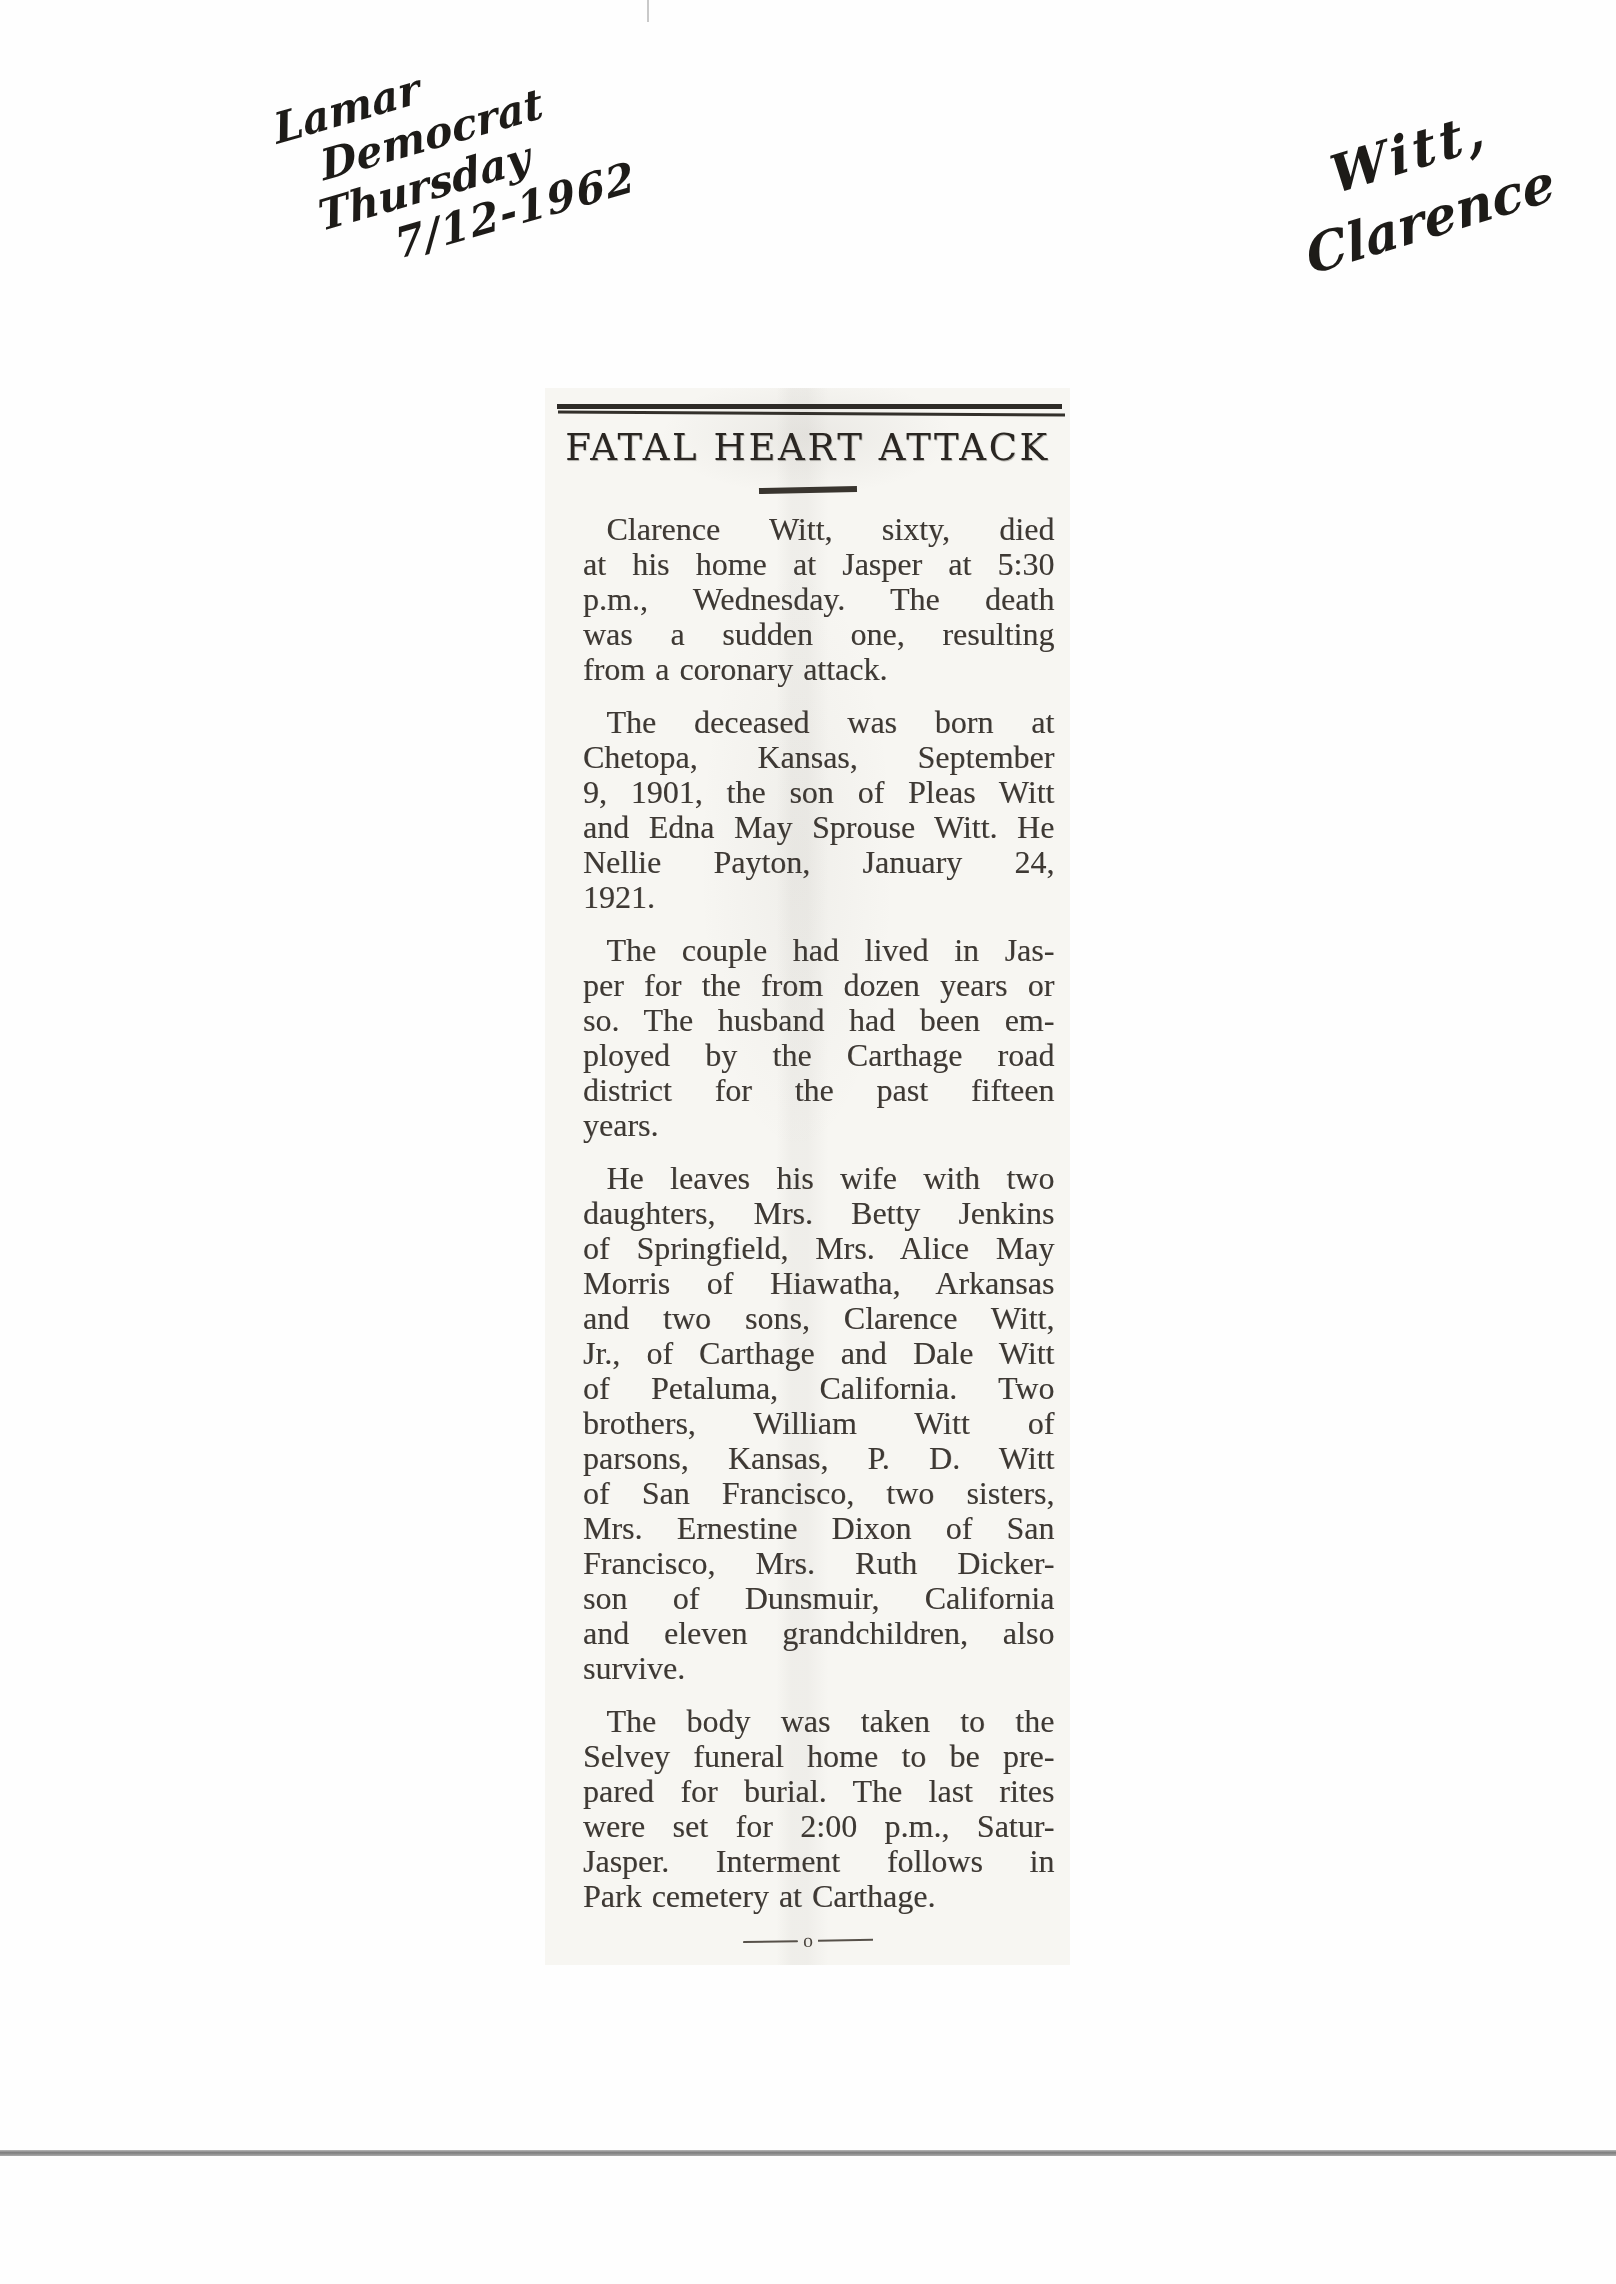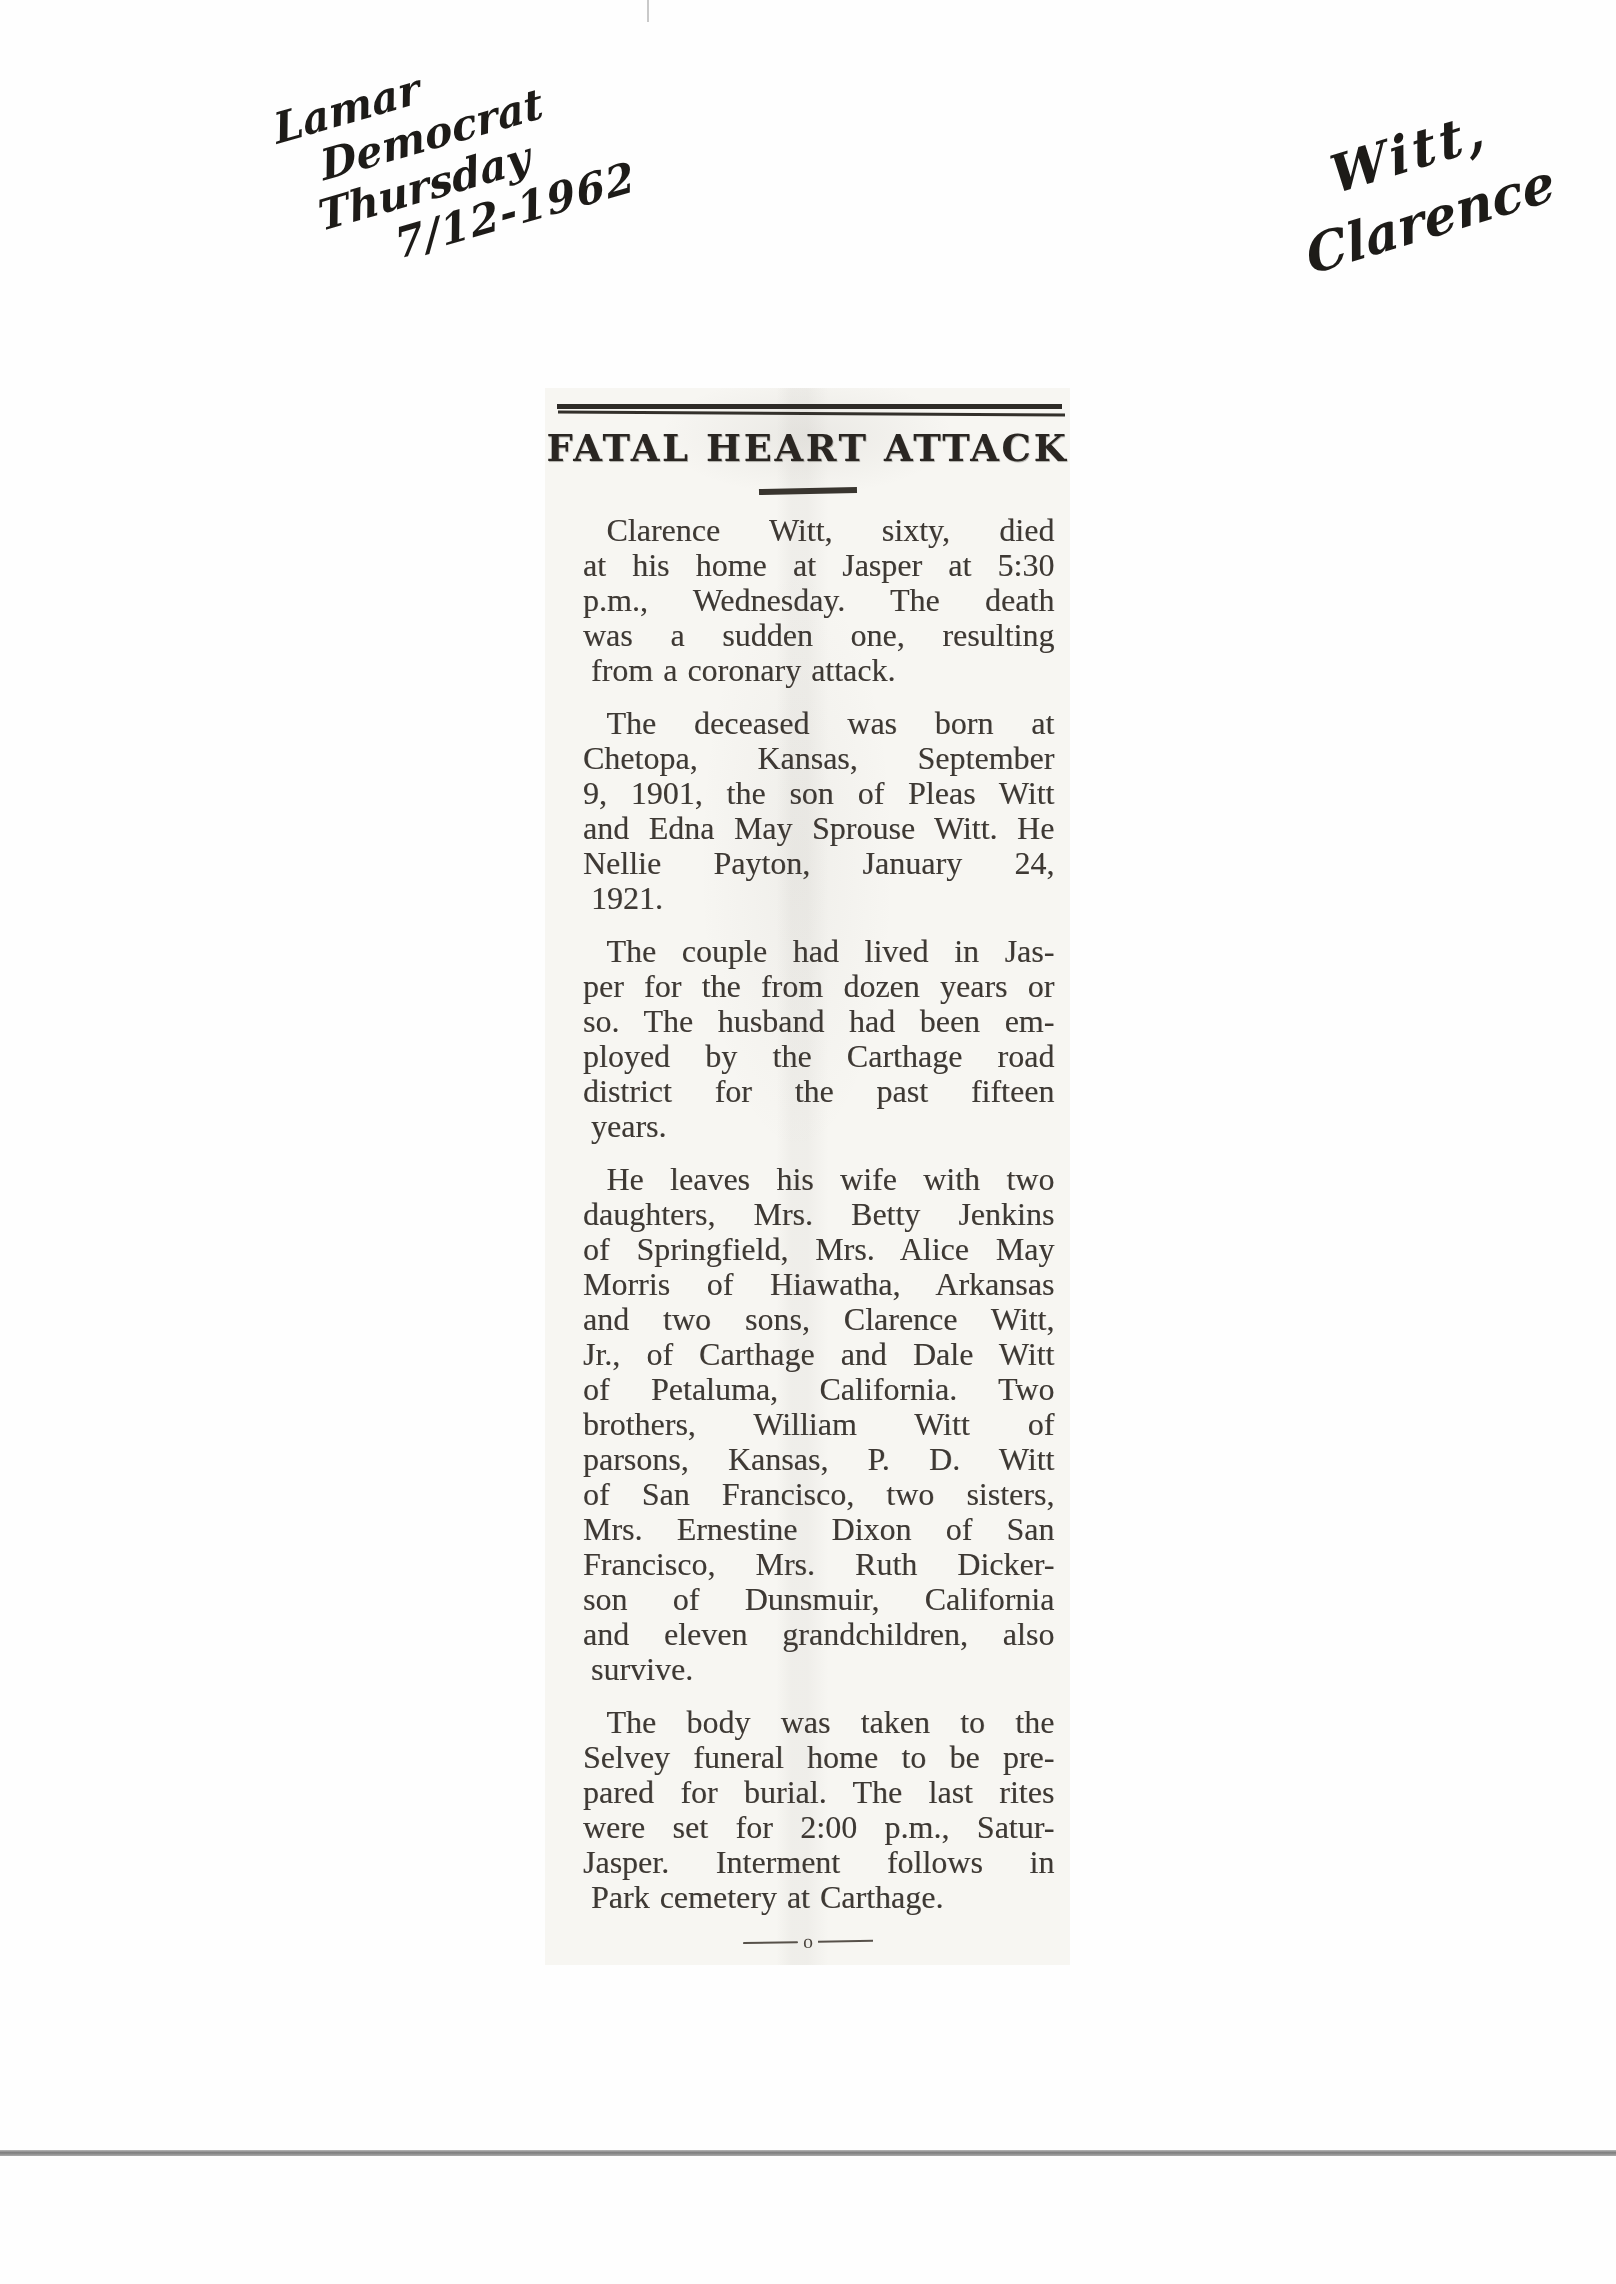--- a/index.html
+++ b/index.html
@@ -76,21 +76,21 @@
   .headline-rule-2 {
     margin: 3.3px 5.2px 0 13px;
     height: 3.3px;
     background: #33302b;
     transform: rotate(0.35deg);
   }
   .headline {
     margin-top: 10.4px;
     text-align: center;
     font-family: "DejaVu Serif", serif;
-    font-weight: bold;
+    font-weight: normal;
     font-size: 37px;
     letter-spacing: 2.6px;
     color: #2a2622;
     text-shadow: 0.7px 0.7px 0.7px rgba(50,45,40,0.35);
   }
   .headline-divider {
     width: 98px; height: 5.9px;
     margin: 18px auto 0;
     background: #39352f;
     transform: rotate(-1.2deg);
@@ -103,21 +103,21 @@
     color: #3e3934;
     word-spacing: 2px;
     text-shadow: 0.4px 0.4px 0.6px rgba(62,57,52,0.38);
   }
   .article-line {
     text-align: justify;
     text-align-last: justify;
   }
   .article-line.indent { text-indent: 23.5px; margin-top: 18px; }
   .article-line.indent:first-child { margin-top: 0; }
-  .article-line.end { text-align-last: left; margin-left: 8px; }
+  .article-line.end { text-align-last: left; }
   .end-mark {
     margin: 17px auto 0;
     width: 130px;
     display: flex;
     align-items: center;
     justify-content: center;
     gap: 5.2px;
     color: #4a443d;
     transform: rotate(-1deg);
   }

